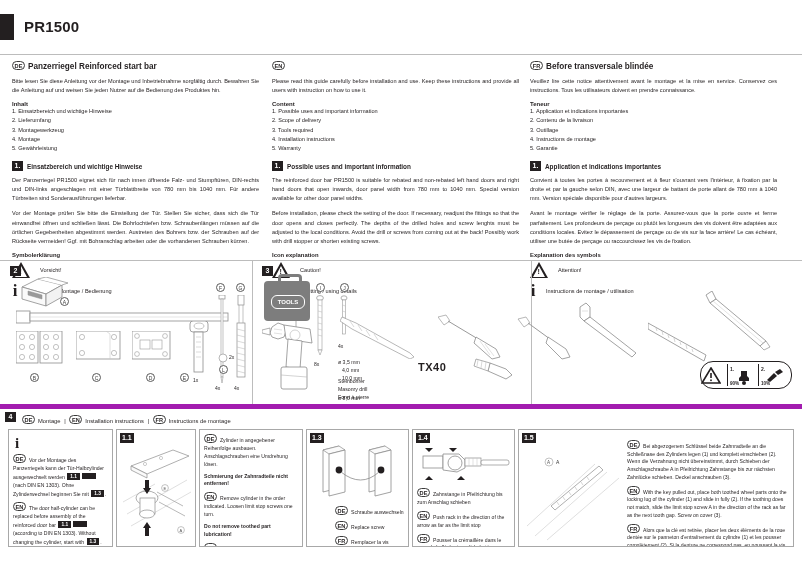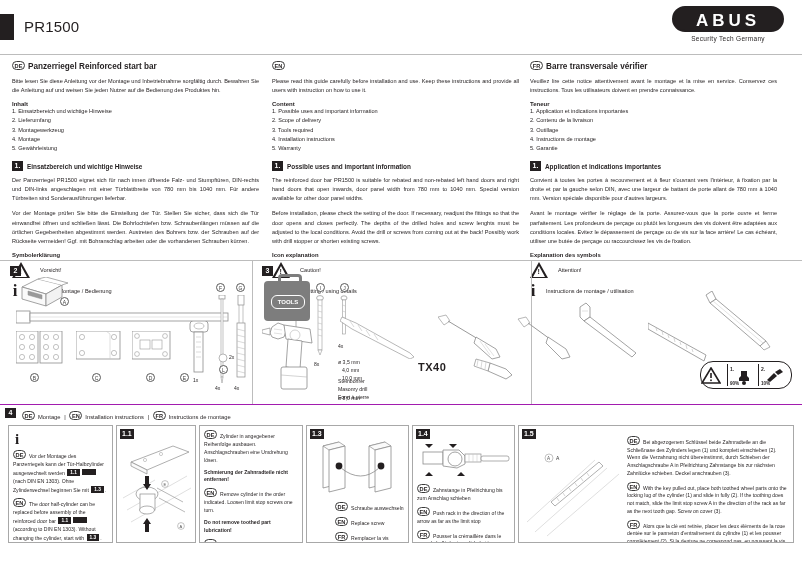--- a/index.html
+++ b/index.html
@@ -2,21 +2,21 @@
 <html><head>
 <meta charset="utf-8">
 <style>
   html,body{margin:0;padding:0;background:#ffffff;}
   body{width:802px;height:567px;font-family:"Liberation Sans",sans-serif;color:#231f20;overflow:hidden;}
   .page{position:relative;width:802px;height:567px;}
 
   
   .header{position:relative;height:54px;border-bottom:1px solid #bcbcbc;}
   .hdr-tab{position:absolute;left:0;top:14px;width:14px;height:26px;background:#231f20;}
-  .hdr-title{position:absolute;left:24px;top:18px;font-size:15px;font-weight:normal;letter-spacing:.2px;}
+  .hdr-title{position:absolute;left:24px;top:18px;font-size:15px;font-weight:bold;letter-spacing:.2px;}
   .logo{position:absolute;right:14px;top:6px;text-align:center;width:120px;}
   .logo-oval{width:112px;height:26px;margin:0 auto;border-radius:13px;background:#231f20;color:#fff;
      font-size:17px;font-weight:bold;letter-spacing:4px;line-height:26px;text-align:center;
      border:2px solid #231f20;box-sizing:border-box;}
   .logo-sub{font-size:6.5px;margin-top:3px;letter-spacing:.3px;color:#231f20;}
 
   
   .lang{display:inline-block;width:13px;height:9px;border:1px solid #3b3b3b;border-radius:7px;
         font-size:5.6px;line-height:8px;text-align:center;font-weight:bold;vertical-align:1px;
         margin-right:3px;color:#231f20;box-sizing:border-box;background:#fff;}
@@ -37,21 +37,21 @@
   .symrow{display:flex;align-items:center;margin-bottom:6px;}
   .symrow .txt{font-size:5.6px;margin-left:10px;}
   .tri{width:0;height:0;border-left:9px solid transparent;border-right:9px solid transparent;
        border-bottom:16px solid #231f20;position:relative;}
   .tri:after{content:"";position:absolute;left:-6.5px;top:4px;width:0;height:0;
        border-left:6.5px solid transparent;border-right:6.5px solid transparent;border-bottom:11px solid #fff;}
   .tri span{position:absolute;left:-1.5px;top:6px;font-size:7px;font-weight:bold;color:#231f20;z-index:2;}
   .info{width:6px;text-align:center;font-size:17px;font-weight:bold;line-height:14px;font-family:"Liberation Serif",serif;}
 
   
-  .band{position:relative;height:143px;border-top:1px solid #bcbcbc;border-bottom:1px solid #a21caf;}
+  .band{position:relative;height:143px;border-top:1px solid #bcbcbc;border-bottom:5px solid #a21caf;}
   .vline{position:absolute;top:0;bottom:0;width:1px;background:#bcbcbc;}
   .band-num{position:absolute;}
   .cap{position:absolute;font-size:5.2px;line-height:1.5;}
   .partlbl{position:absolute;font-size:5.4px;}
   .circ{display:inline-block;width:9px;height:9px;border:.7px solid #5a5a5a;border-radius:50%;
         font-size:5px;line-height:8px;text-align:center;color:#3d3d3d;box-sizing:border-box;background:#fff;}
   .tools-box{position:absolute;width:46px;height:40px;background:#7d7d7d;border-radius:4px;}
   .tools-box .handle{position:absolute;left:14px;top:-7px;width:18px;height:9px;border:3px solid #7d7d7d;
         border-bottom:none;border-radius:4px 4px 0 0;background:transparent;}
   .tools-box .plate{position:absolute;left:7px;top:14px;width:32px;height:12px;border:1.6px solid #fff;
@@ -75,24 +75,20 @@
   svg{display:block;}
 </style>
 </head>
 <body>
 
 <div class="page">
 
   <div class="header">
     <div class="hdr-tab"></div>
     <div class="hdr-title">PR1500</div>
-    <div class="logo">
-      <div class="logo-oval">ABUS</div>
-      <div class="logo-sub">Security Tech Germany</div>
-    </div>
   </div>
 
   <div class="cols">
 
     <div class="col c1">
       <div class="col-head">
         <span class="lang">DE</span><span>Panzerriegel  Reinforced start bar</span>
       </div>
       <p class="body" style="margin-top:6px">Bitte lesen Sie diese Anleitung vor der Montage und Inbetriebnahme sorgfältig durch. Bewahren Sie die Anleitung auf und weisen Sie jeden Nutzer auf die Bedienung des Produktes hin.</p>
       <div class="sec-title" style="font-size:6px">Inhalt</div>
@@ -147,21 +143,21 @@
         <div class="txt">Caution!</div>
       </div>
       <div class="symrow">
         <div class="info">i</div>
         <div class="txt">Further fitting / using details</div>
       </div>
     </div>
 
     <div class="col c3">
       <div class="col-head">
-        <span class="lang">FR</span><span>Barre transversale vérifier</span>
+        <span class="lang">FR</span><span>Before transversale blindée</span>
       </div>
       <p class="body" style="margin-top:6px">Veuillez lire cette notice attentivement avant le montage et la mise en service. Conservez ces instructions. Tous les utilisateurs doivent en prendre connaissance.</p>
       <div class="sec-title" style="font-size:6px">Teneur</div>
       <ol class="toc">
         <li>1. Application et indications importantes</li>
         <li>2. Contenu de la livraison</li>
         <li>3. Outillage</li>
         <li>4. Instructions de montage</li>
         <li>5. Garantie</li>
       </ol>

